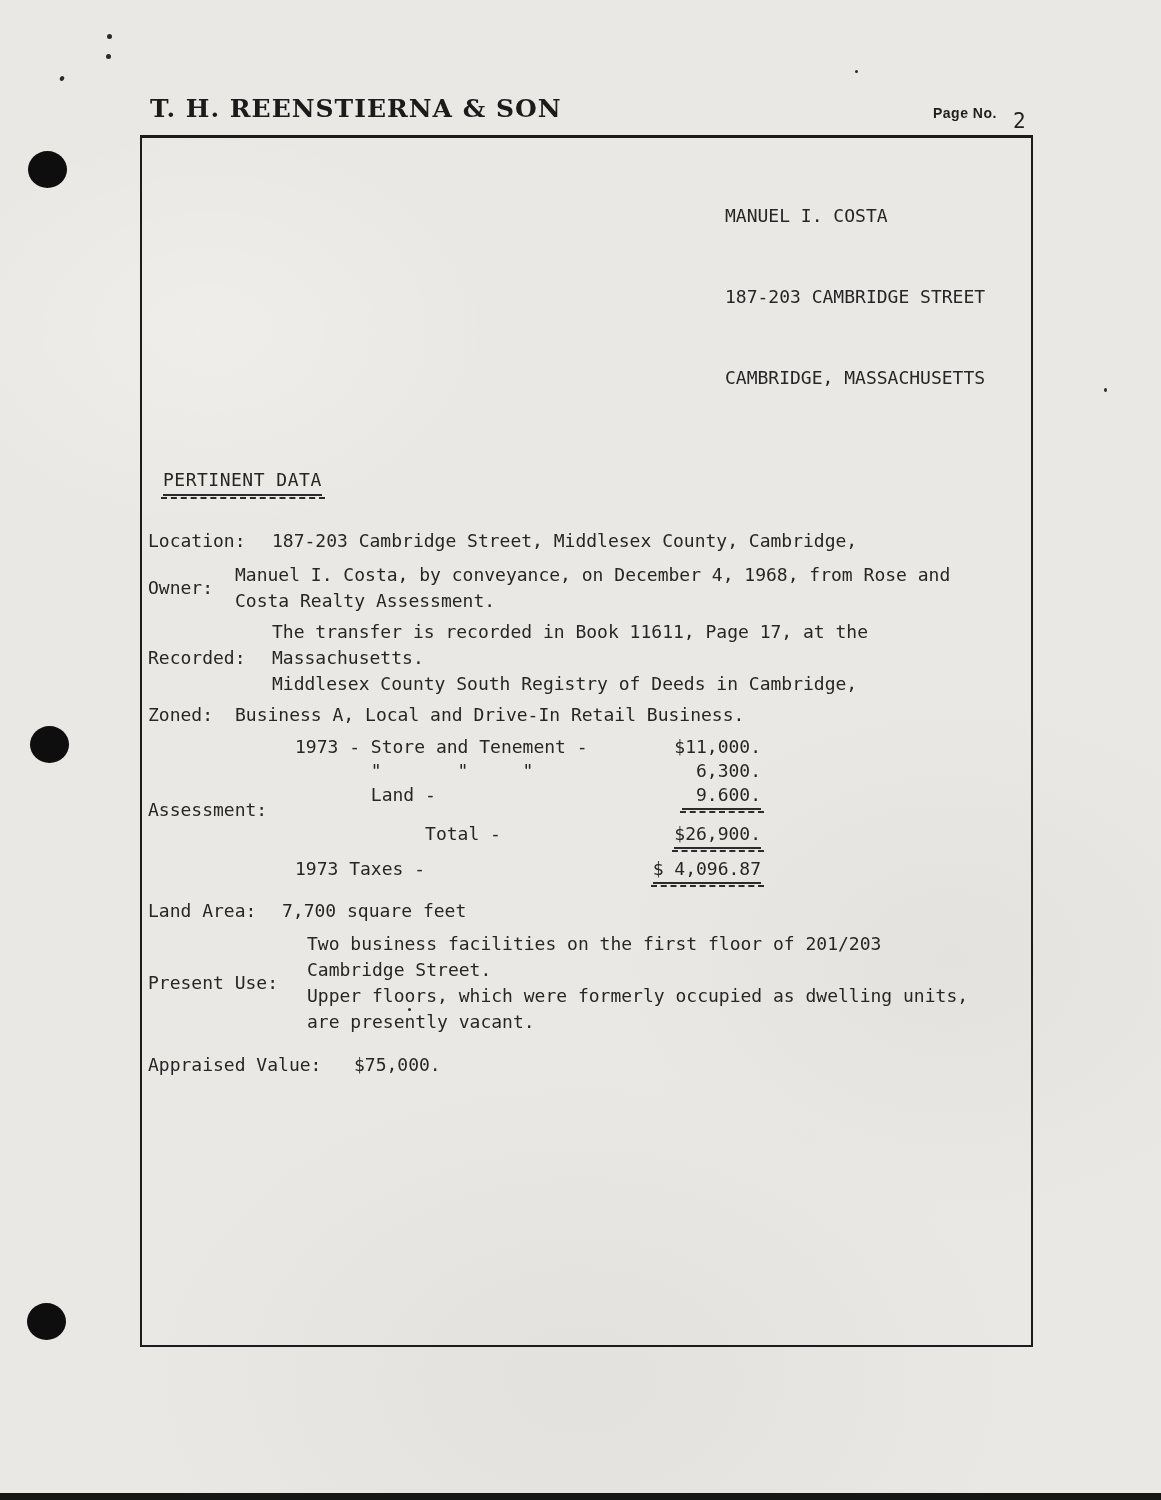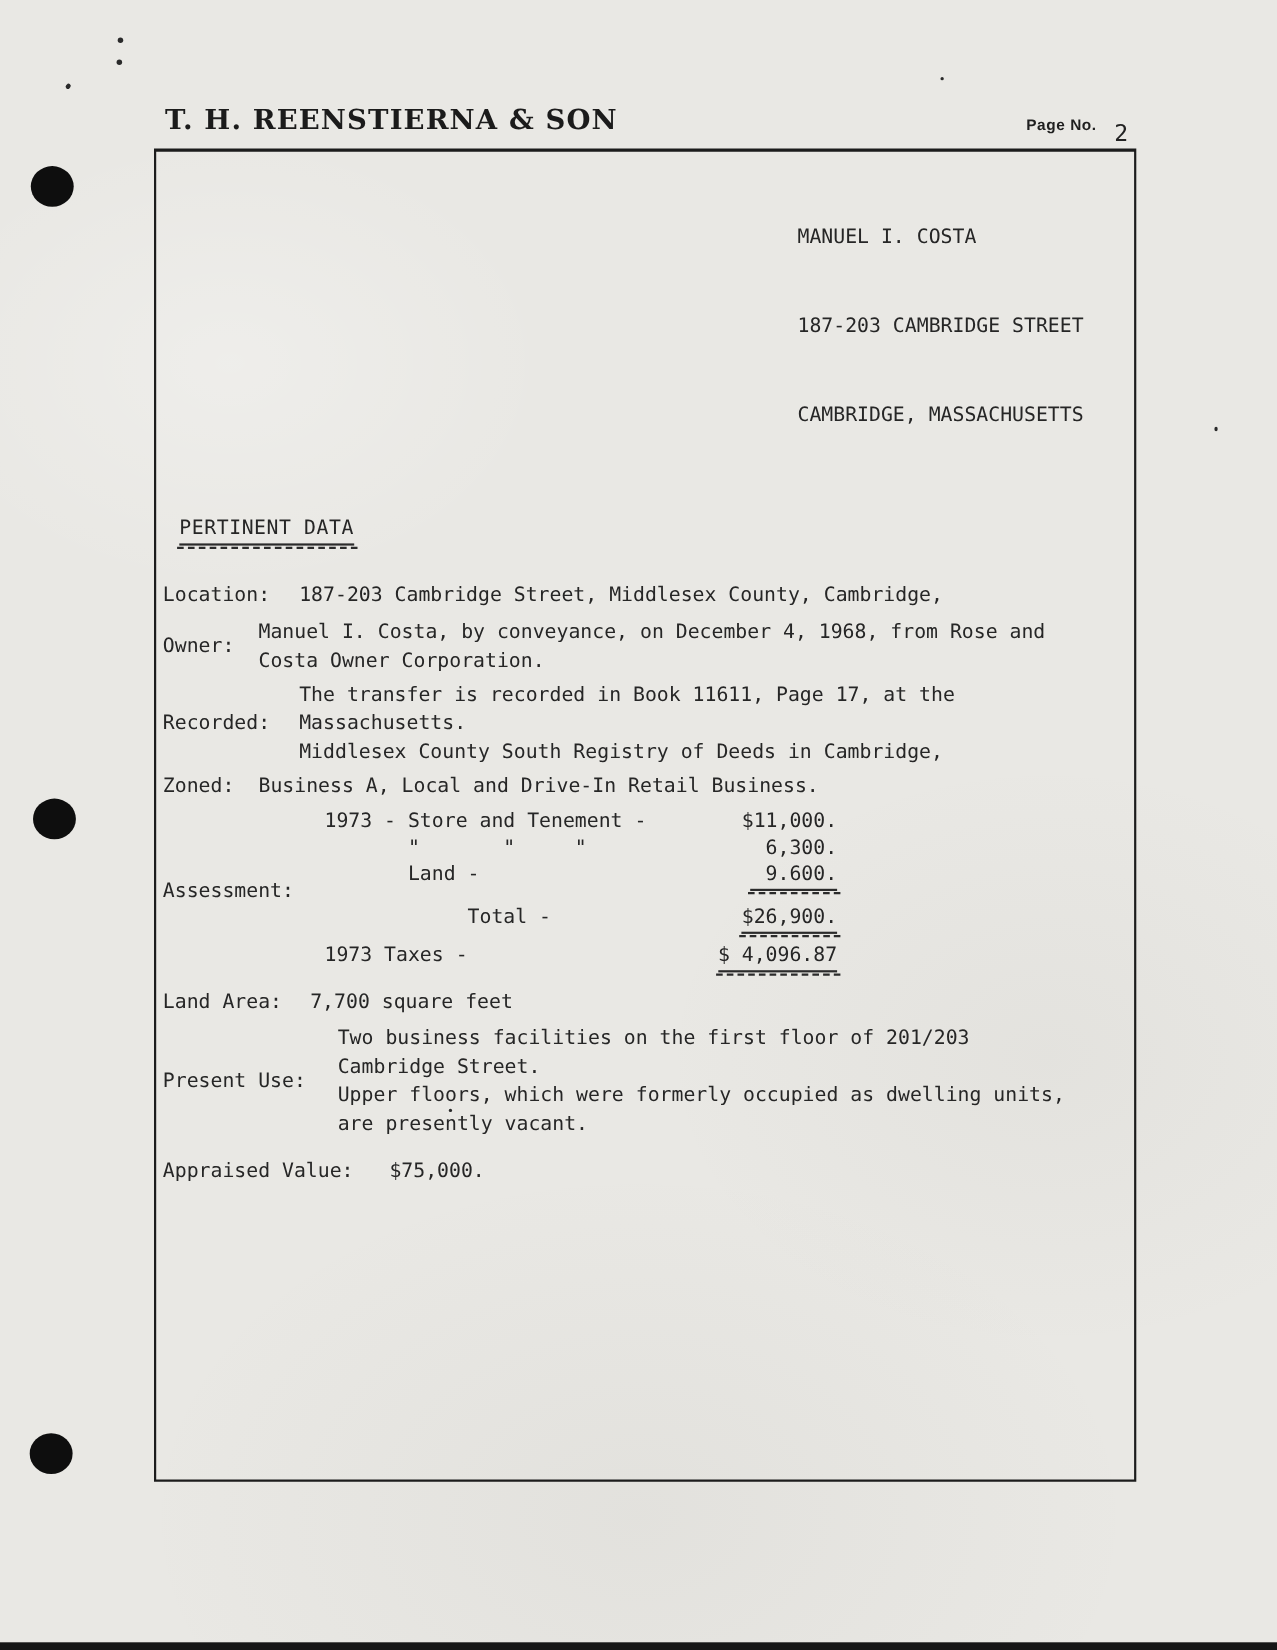--- a/index.html
+++ b/index.html
@@ -110,21 +110,21 @@
         <span class="lbl" style="width:124px">Location:</span>
         <div class="lines">
           <div>187-203 Cambridge Street, Middlesex County, Cambridge,</div>
         </div>
       </div>
 
       <div class="entry" style="margin-top:8px">
         <span class="lbl" style="width:87px">Owner:</span>
         <div class="lines">
           <div>Manuel I. Costa, by conveyance, on December 4, 1968, from Rose and</div>
-          <div>Costa Owner Corporation.</div>
+          <div>Costa Realty Assessment.</div>
         </div>
       </div>
 
       <div class="entry" style="margin-top:5px">
         <span class="lbl" style="width:124px">Recorded:</span>
         <div class="lines">
           <div>The transfer is recorded in Book 11611, Page 17, at the</div>
           <div>Massachusetts.</div>
           <div>Middlesex County South Registry of Deeds in Cambridge,</div>
         </div>

